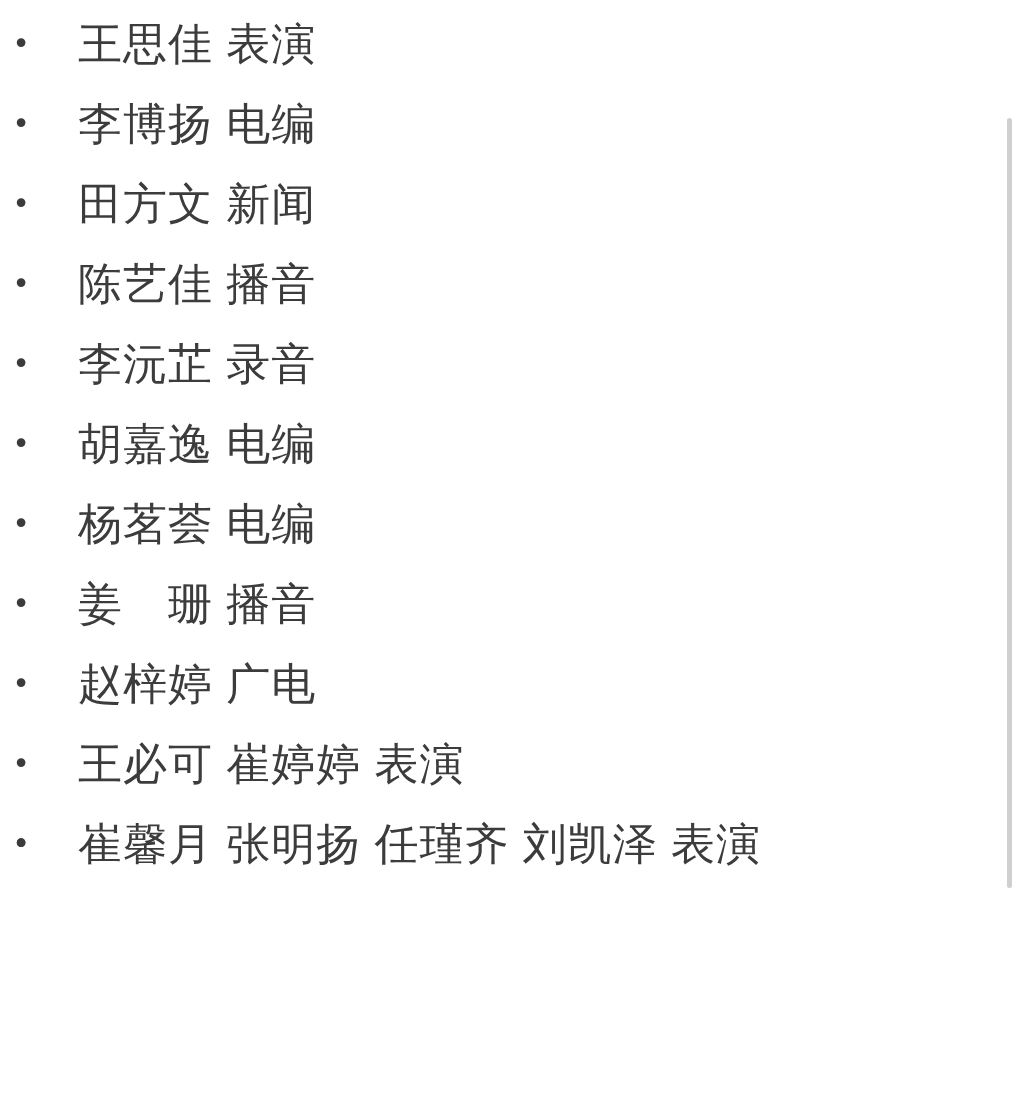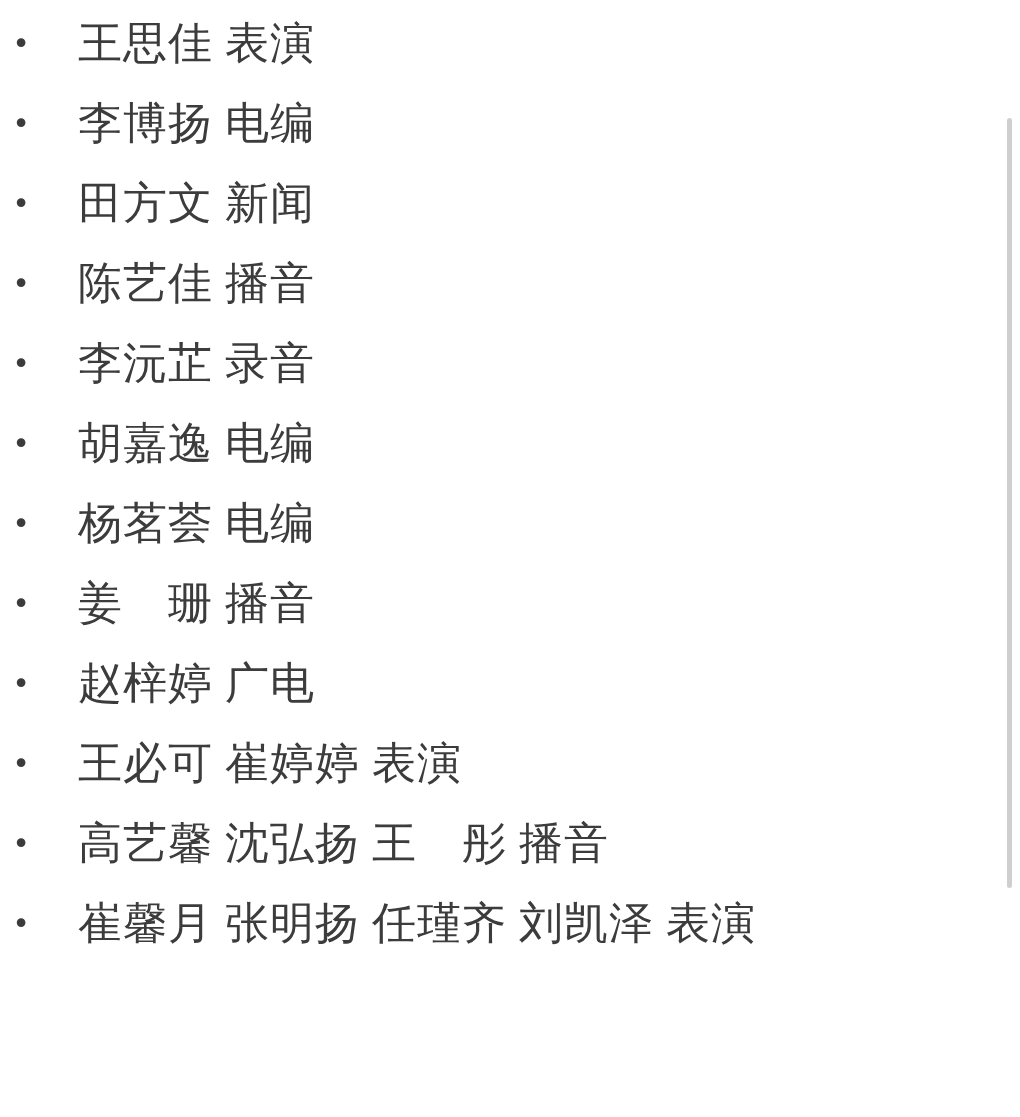--- a/index.html
+++ b/index.html
@@ -44,21 +44,21 @@
     font-size: 30px;
     line-height: 80px;
     font-family: "DejaVu Sans", sans-serif;
   }
   .credit-line {
     color: #3c3c3c;
     font-size: 44px;
     line-height: 80px;
     letter-spacing: 1px;
     white-space: pre;
-    font-family: Liberation Serif, serif;
+    font-family: Liberation Sans, sans-serif;
   }
   .scrollbar-track {
     position: absolute;
     right: 4px;
     top: 0;
     width: 6px;
     height: 1117px;
     background: transparent;
   }
   .scrollbar-thumb {
@@ -123,21 +123,20 @@
       <div class="credit-line">赵梓婷 广电</div>
     </li>
 
     <li class="credit-item">
       <span class="bullet">•</span>
       <div class="credit-line">王必可 崔婷婷 表演</div>
     </li>
 
     <li class="credit-item">
       <span class="bullet">•</span>
-      <div class="credit-line">高艺馨 沈弘扬 王　彤 播音</div>
     </li>
 
     <li class="credit-item">
       <span class="bullet">•</span>
       <div class="credit-line">崔馨月 张明扬 任瑾齐 刘凯泽 表演</div>
     </li>
 
   </ul>
 
   <div class="scrollbar-track">

